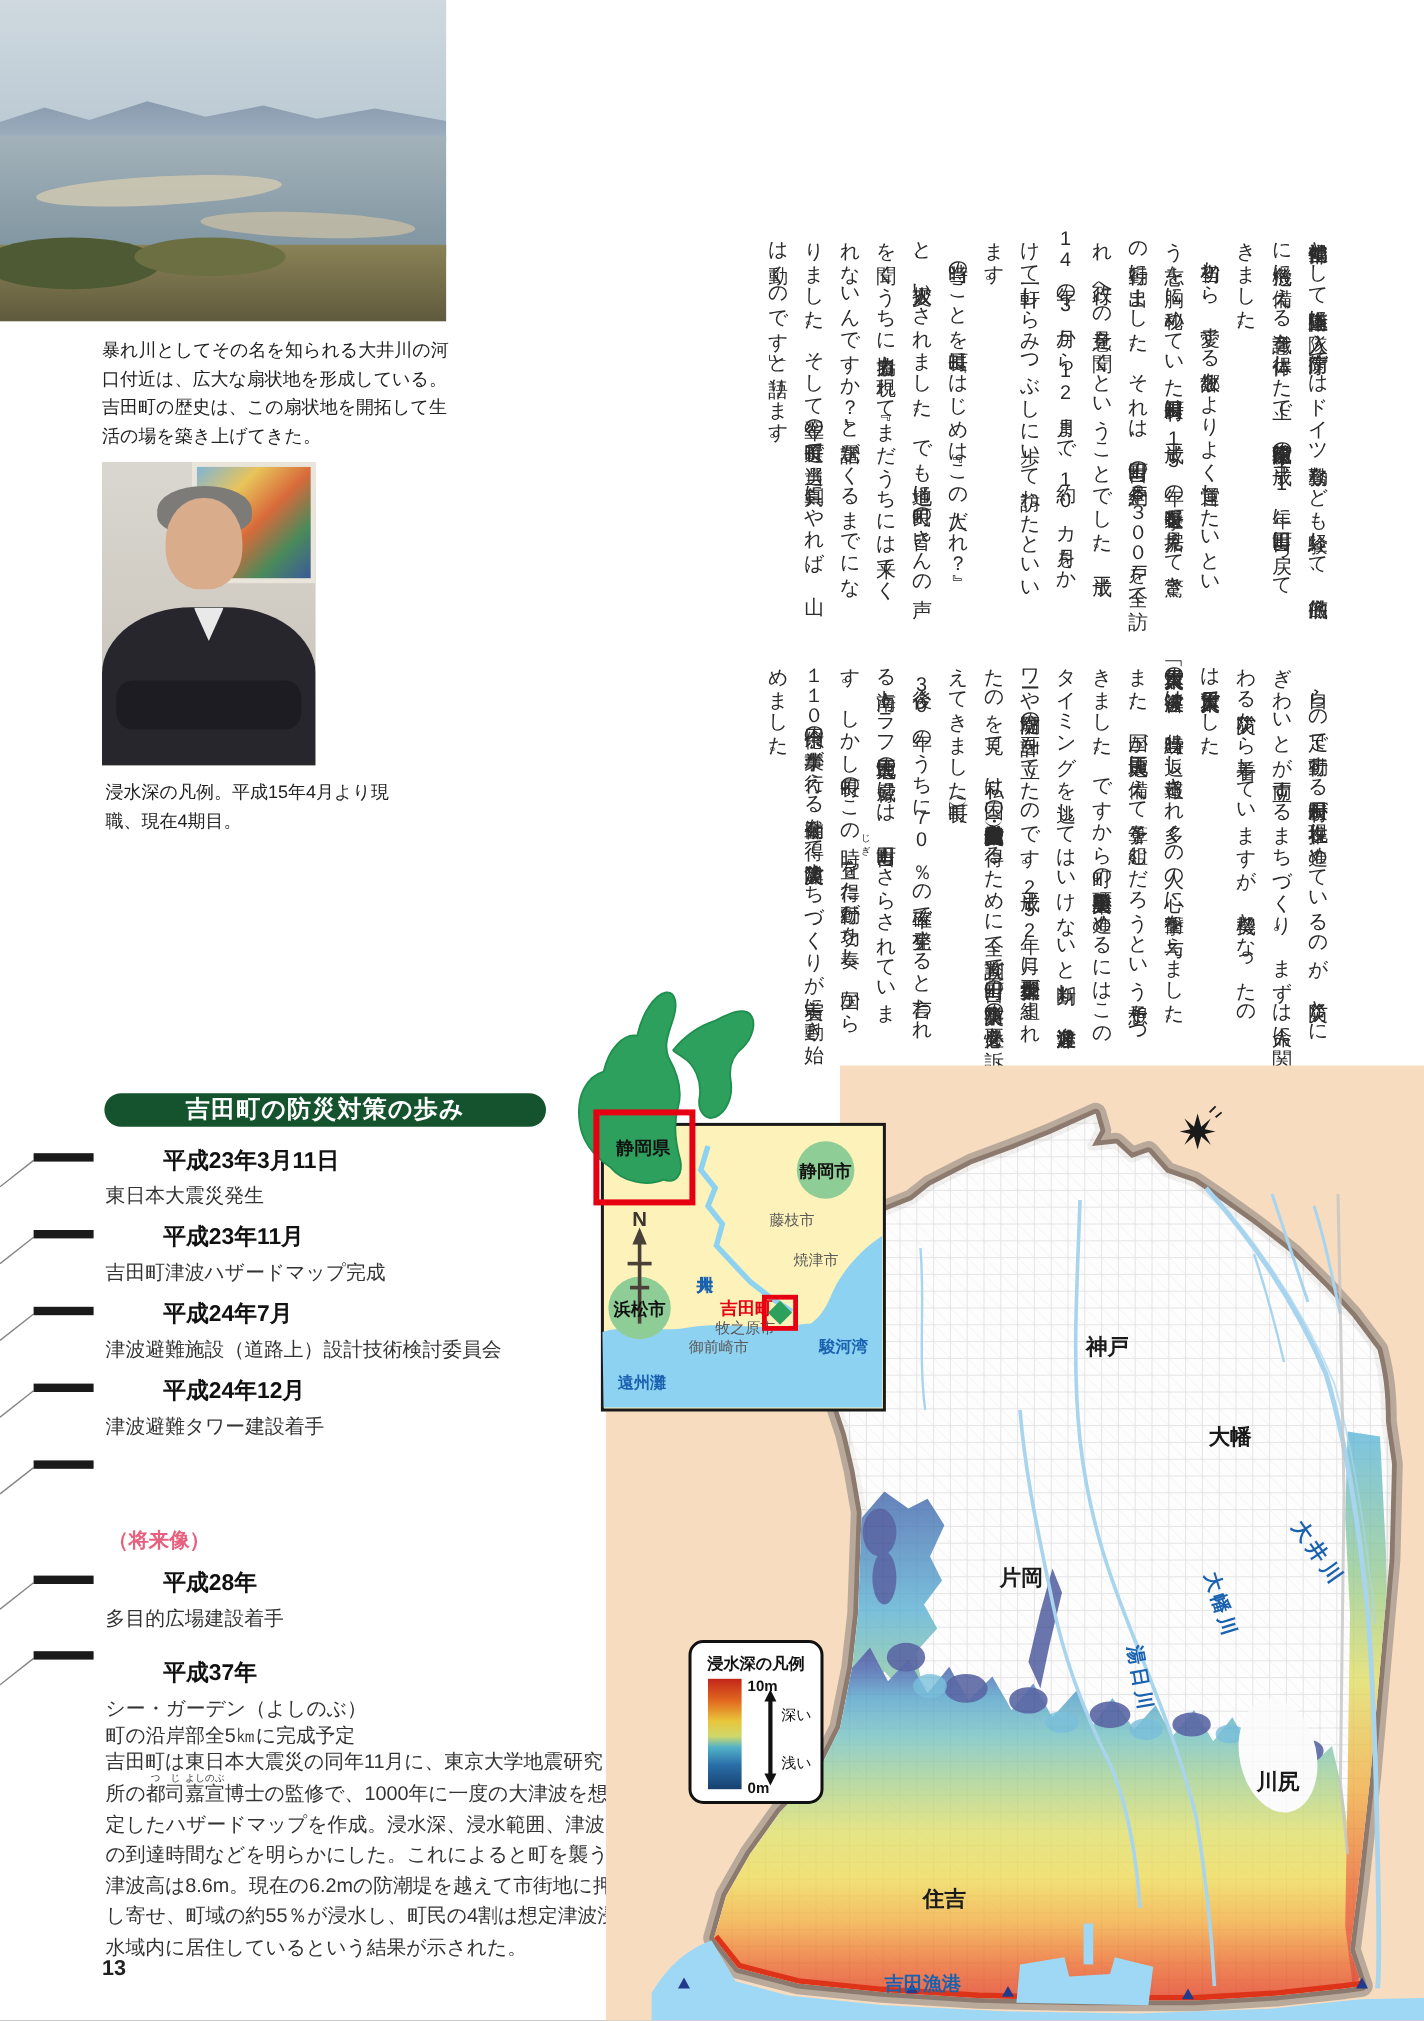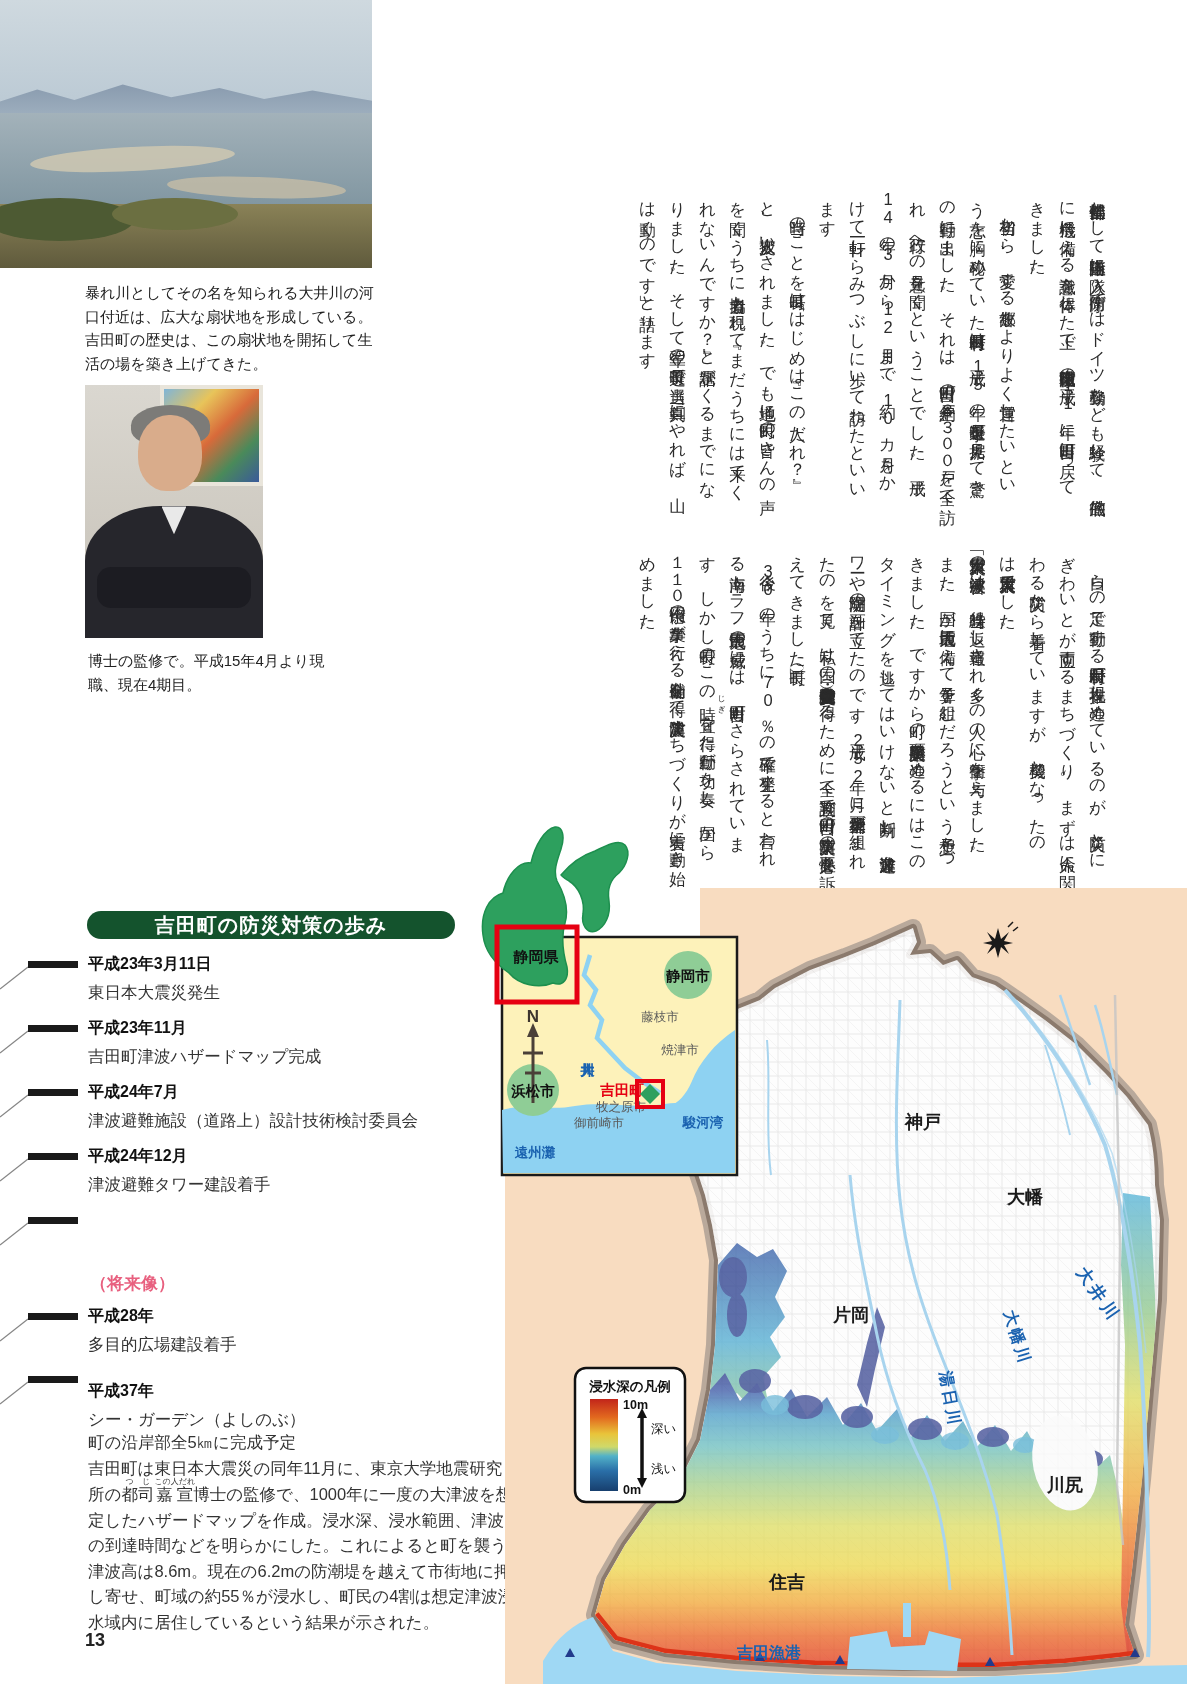--- a/index.html
+++ b/index.html
@@ -38,21 +38,21 @@
          font-size:16.5px;line-height:30px;color:#2b2b2b;}
   .vtext p{margin:0;padding:0;}
   .vtext rt{font-size:8px;}
   .block1{top:190px;left:400px;width:713px;height:308px;}
   .block2{top:545px;left:330px;width:783px;height:318px;}
 
   
   .tl-title{position:absolute;left:87px;top:911px;width:368px;height:28px;background:#14532d;border-radius:14px;
             color:#fff;font-weight:bold;font-size:20px;text-align:center;line-height:28px;letter-spacing:1px;}
   .tl-item{position:absolute;left:88px;width:400px;}
-  .tl-date{font-size:16px;font-weight:bold;color:#111;}
+  .tl-date{font-size:19px;font-weight:bold;color:#111;margin-left:48px;}
   .tl-desc{font-size:16.5px;color:#333;margin-top:6px;line-height:23px;}
   .tl-future{position:absolute;left:90px;top:1272px;color:#e8607f;font-size:17px;font-weight:bold;}
   .tl-note{position:absolute;left:88px;top:1456px;width:428px;font-size:16.5px;line-height:25.5px;color:#333;}
   .tl-note rt{font-size:8px;}
   .leader-lines{position:absolute;left:0;top:940px;z-index:2;}
   .page-num{position:absolute;left:85px;top:1630px;font-size:18px;font-weight:bold;color:#222;}
 
   
   .hazard-svg{position:absolute;left:505px;top:845px;z-index:1;}
   .inset-svg{position:absolute;left:475px;top:815px;z-index:3;}
@@ -75,21 +75,21 @@
   <div class="caption cap-river">暴れ川としてその名を知られる大井川の河口付近は、広大な扇状地を形成している。吉田町の歴史は、この扇状地を開拓して生活の場を築き上げてきた。</div>
 
   <div class="photo-mayor">
     <div class="pm-paint"></div>
     <div class="pm-hair"></div>
     <div class="pm-head"></div>
     <div class="pm-suit"></div>
     <div class="pm-shirt"></div>
     <div class="pm-arms"></div>
   </div>
-  <div class="caption cap-mayor">博士の監修で。平成15年4月より現職、現在4期目。</div>
+  <div class="caption cap-mayor">浸水深の凡例。平成15年4月より現職、現在4期目。</div>
 
   <div class="vtext block1">
     <p>幹部候補生として陸上自衛隊に入隊。防衛庁ではドイツ勤務なども経験して、徹底的に危機に備える意識を体得した上で、防衛庁退職後の平成11年に吉田町に戻ってきました。</p>
     <p>　当初から、愛する故郷をよりよく運営したいという志を胸に秘めていた田村町長は、平成15年の町長選挙を見据えて驚きの行動に出ました。それは、吉田町の全戸約８３００戸を全て訪れ、行政への意見を聞くということでした。平成14年の3月から12月まで、約10カ月をかけて一軒一軒しらみつぶしに歩いて訪ねたといいます。</p>
     <p>　当時のことを町長は「はじめは『この人だれ？』と、変人扱いされました。でも地道に町民の皆さんの声を聞くうちに協力者も現れて『まだうちには来てくれないんですか？』と電話がくるまでになりました。そして翌年の町長選で当選。真剣にやれば、山は動くのです」と語ります。</p>
   </div>
   <div class="vtext block2">
     <p>　自らの足で行動する田村町長が現在推し進めているのが、防災とにぎわいとが両立するまちづくり。まずは人命に関わる防災から着手していますが、契機となったのは東日本大震災でした。</p>
     <p>「東日本大震災の津波被害は、当時繰り返し報道され多くの人の心に衝撃を与えました。また、国が巨大地震に備えて予算を組むだろうという予想もつきました。ですから町の防災懸案事項を進めるにはこのタイミングを逃してはいけないと判断し、津波避難タワーや防潮堤の計画を立てたのです。平成25年2月に大型補正予算が組まれたのを見て、私は国の社会資本総合整備交付金（防災・安全）を得るために全て直談判で吉田町の防災事業の必要性を訴えてきました」（町長）</p>
     <p><span>　今後30年のうちに70％の確率で発生すると言われる南海トラフ巨大地震の脅威には、吉田町もさらされています。しかし町長のこの</span><ruby><span>時宜</span><rt>じぎ</rt></ruby><span>を得た行動が功を奏し、国から１１０億円余の事業が行える補助金を得て津波防災まちづくりが着実に動き始めました。</span></p>
@@ -138,21 +138,21 @@
   <div class="tl-item" style="top:1306px">
     <div class="tl-date">平成28年</div>
     <div class="tl-desc">多目的広場建設着手</div>
   </div>
   <div class="tl-item" style="top:1381px">
     <div class="tl-date">平成37年</div>
     <div class="tl-desc"><span>シー・ガーデン（よしのぶ）</span><br><span>町の沿岸部全5㎞に完成予定</span></div>
   </div>
 
   <div class="tl-note">
-    <span>吉田町は東日本大震災の同年11月に、東京大学地震研究所の</span><ruby><span>都司</span><rt>つじ</rt></ruby><ruby><span>嘉宣</span><rt>この人だれ</rt></ruby><span>博士の監修で、1000年に一度の大津波を想定したハザードマップを作成。浸水深、浸水範囲、津波の到達時間などを明らかにした。これによると町を襲う津波高は8.6m。現在の6.2mの防潮堤を越えて市街地に押し寄せ、町域の約55％が浸水し、町民の4割は想定津波浸水域内に居住しているという結果が示された。</span>
+    <span>吉田町は東日本大震災の同年11月に、東京大学地震研究所の</span><ruby><span>都司</span><rt>つじ</rt></ruby><ruby><span>嘉宣</span><rt>よしのぶ</rt></ruby><span>博士の監修で、1000年に一度の大津波を想定したハザードマップを作成。浸水深、浸水範囲、津波の到達時間などを明らかにした。これによると町を襲う津波高は8.6m。現在の6.2mの防潮堤を越えて市街地に押し寄せ、町域の約55％が浸水し、町民の4割は想定津波浸水域内に居住しているという結果が示された。</span>
   </div>
 
   <div class="page-num">13</div>
 
   <svg class="hazard-svg" width="682" height="839" viewBox="0 0 682 839">
     <defs>
       <pattern id="streets" width="14" height="14" patternUnits="userSpaceOnUse">
         <rect width="14" height="14" fill="#fdfdfd"></rect>
         <path d="M0 7 H14 M7 0 V14" stroke="#dcdcdc" stroke-width="0.7"></path>
         <path d="M0 0 L14 14" stroke="#e9e9e9" stroke-width="0.5"></path>

